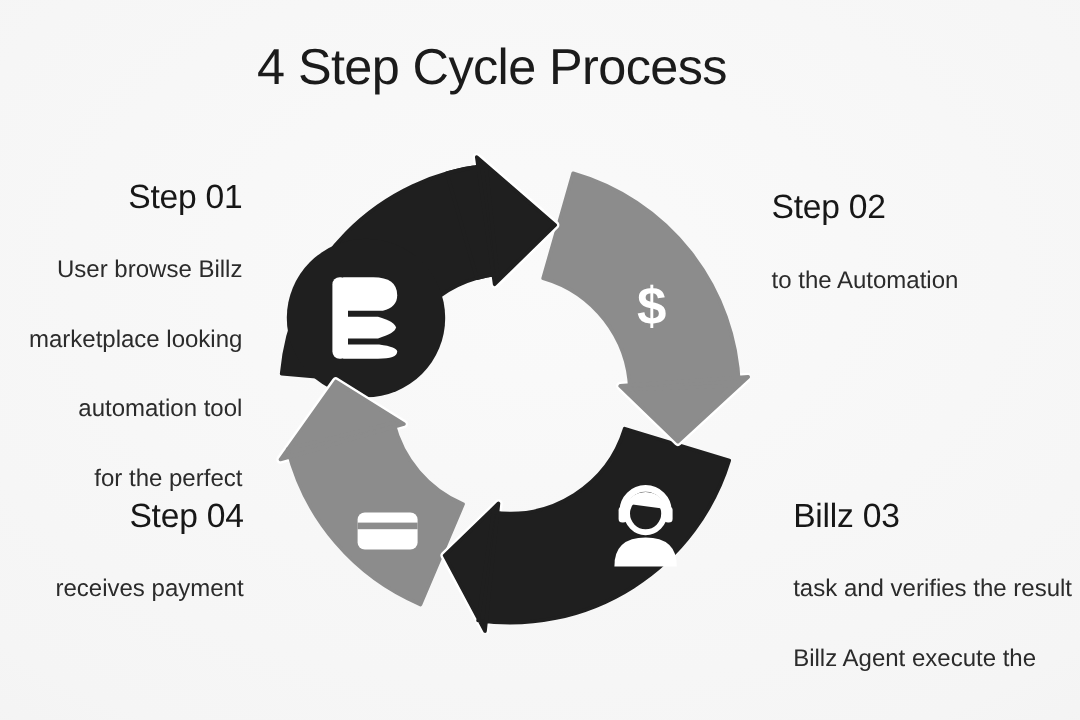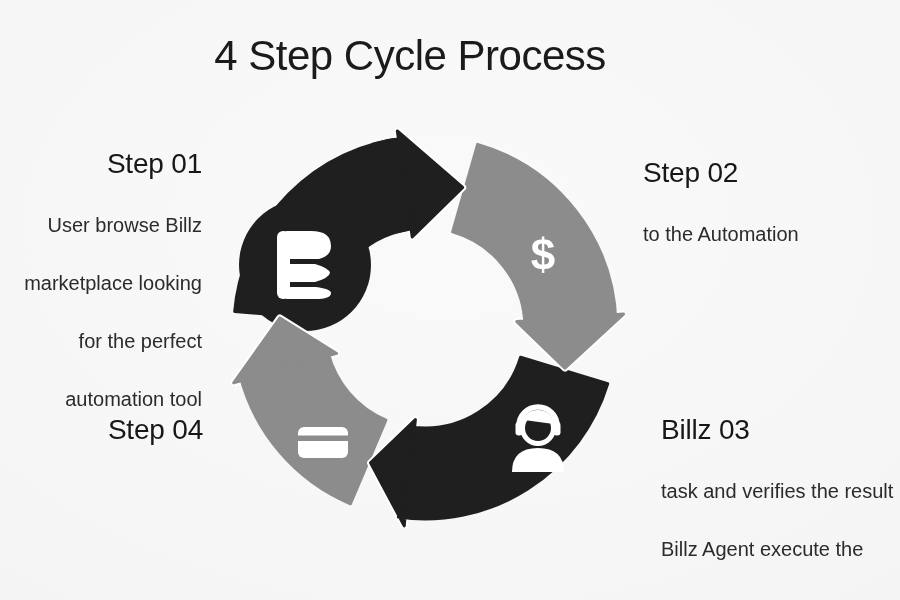--- a/index.html
+++ b/index.html
@@ -28,37 +28,38 @@
 <body>
 
 <div class="canvas">
 
   <h1 class="title">4 Step Cycle Process</h1>
 
   <section class="step" id="step01">
     <h2>Step 01</h2>
     <div class="line">User browse Billz</div>
     <div class="line">marketplace looking</div>
+    <div class="line">automation tool</div>
     <div class="line">for the perfect</div>
-    <div class="line">automation tool</div>
   </section>
 
   <section class="step" id="step02">
     <h2>Step 02</h2>
     <div class="line">to the Automation</div>
   </section>
 
   <section class="step" id="step03">
     <h2>Billz 03</h2>
     <div class="line">task and verifies the result</div>
     <div class="line">Billz Agent execute the</div>
   </section>
 
   <section class="step" id="step04">
     <h2>Step 04</h2>
+    <div class="line">receives payment</div>
   </section>
 
   <svg id="cycle" width="400" height="400" viewBox="0 0 400 400">
 
     <g id="arcs">
         <path d="M172.3 2.9 L237.7 59.5 L187.2 108.9 Z" fill="none" stroke="#ffffff" stroke-width="7" stroke-linejoin="round" stroke-linecap="round"></path>
         <path d="M9.7 183.4 A191 191 0 0 1 180.0 10.0 L189.5 100.5 A100 100 0 0 0 100.4 191.3 Z M172.3 2.9 L237.7 59.5 L187.2 108.9 Z" fill="#1f1f1f" stroke="#1f1f1f" stroke-width="3" stroke-linejoin="round"></path>
         <circle cx="80" cy="137" r="66" fill="#1f1f1f"></circle>
         <path d="M8.7 254.9 L54.9 189.9 L111.6 225.4 Z" fill="none" stroke="#ffffff" stroke-width="7" stroke-linejoin="round" stroke-linecap="round"></path>
         <path d="M125.4 375.8 A191 191 0 0 1 14.7 246.2 L103.0 224.2 A100 100 0 0 0 160.9 292.1 Z M8.7 254.9 L54.9 189.9 L111.6 225.4 Z" fill="#8c8c8c" stroke="#8c8c8c" stroke-width="3" stroke-linejoin="round"></path>

